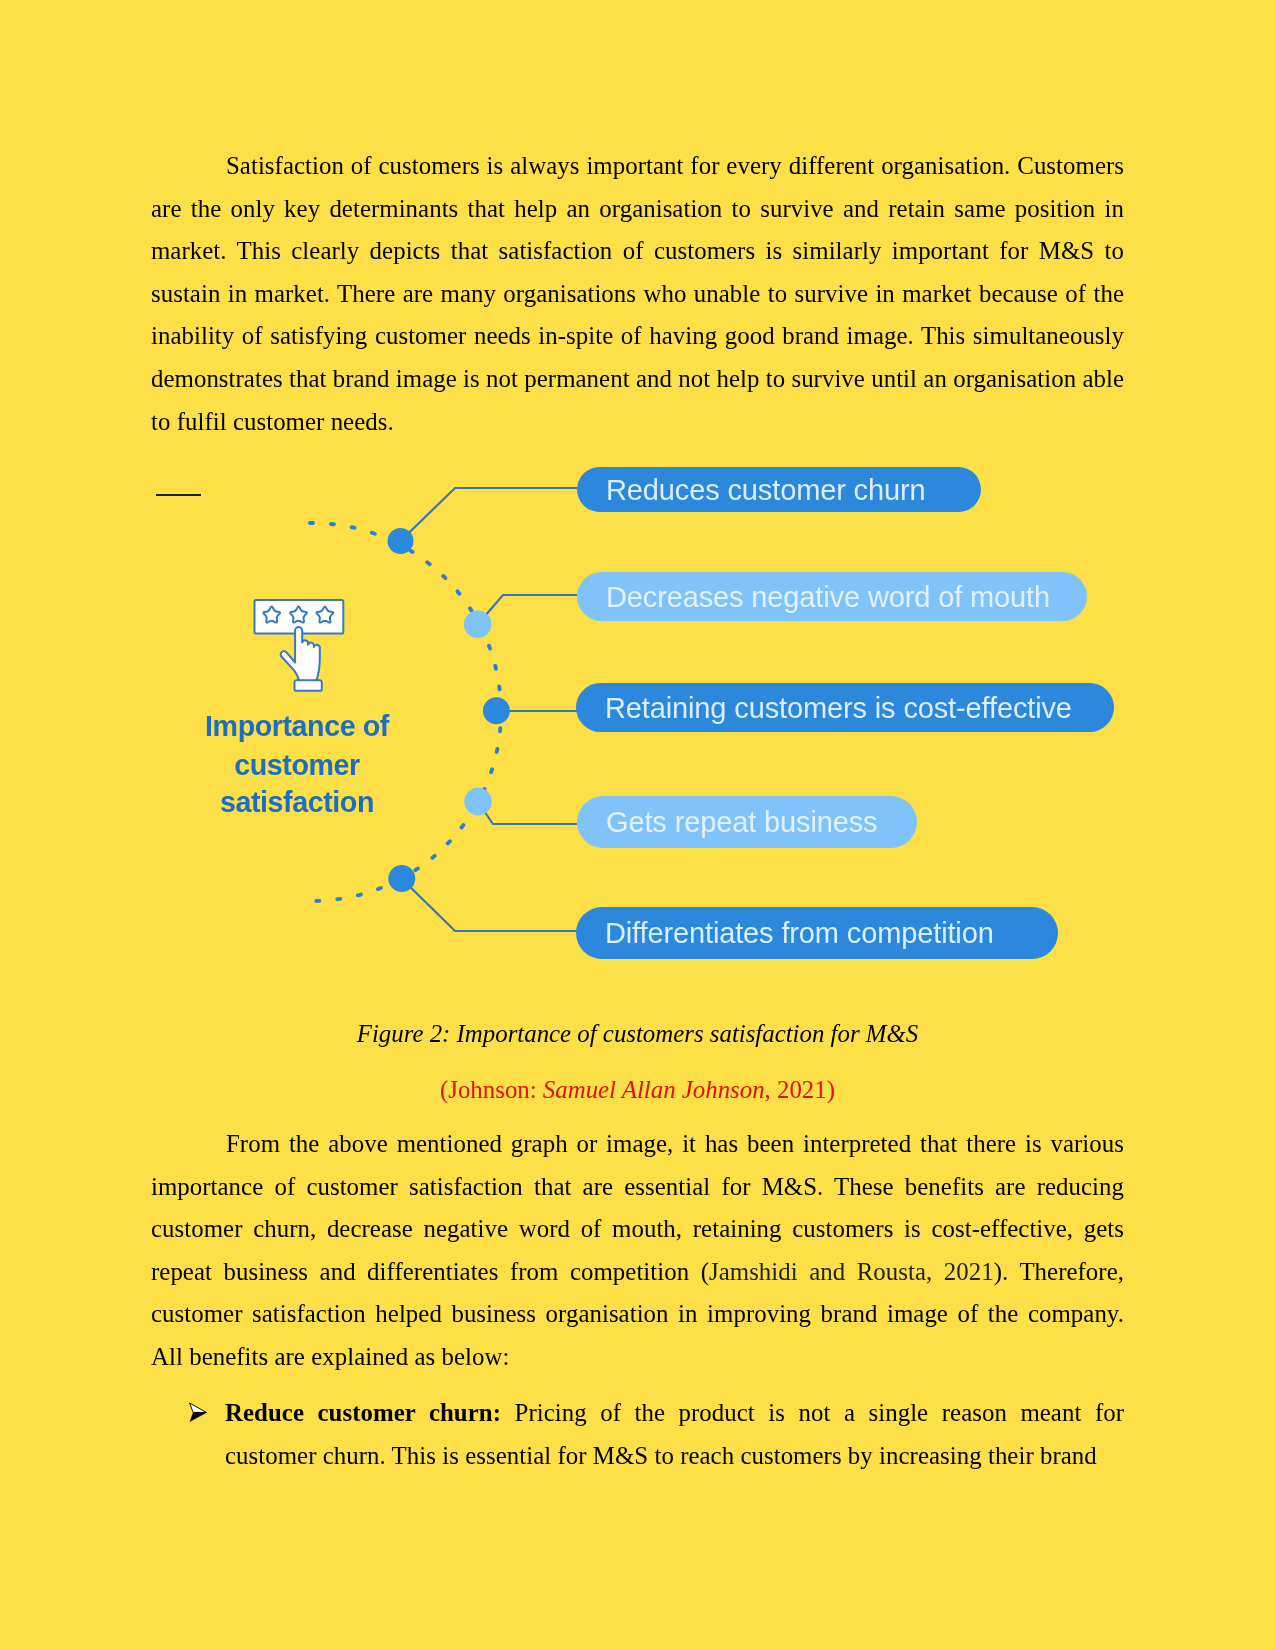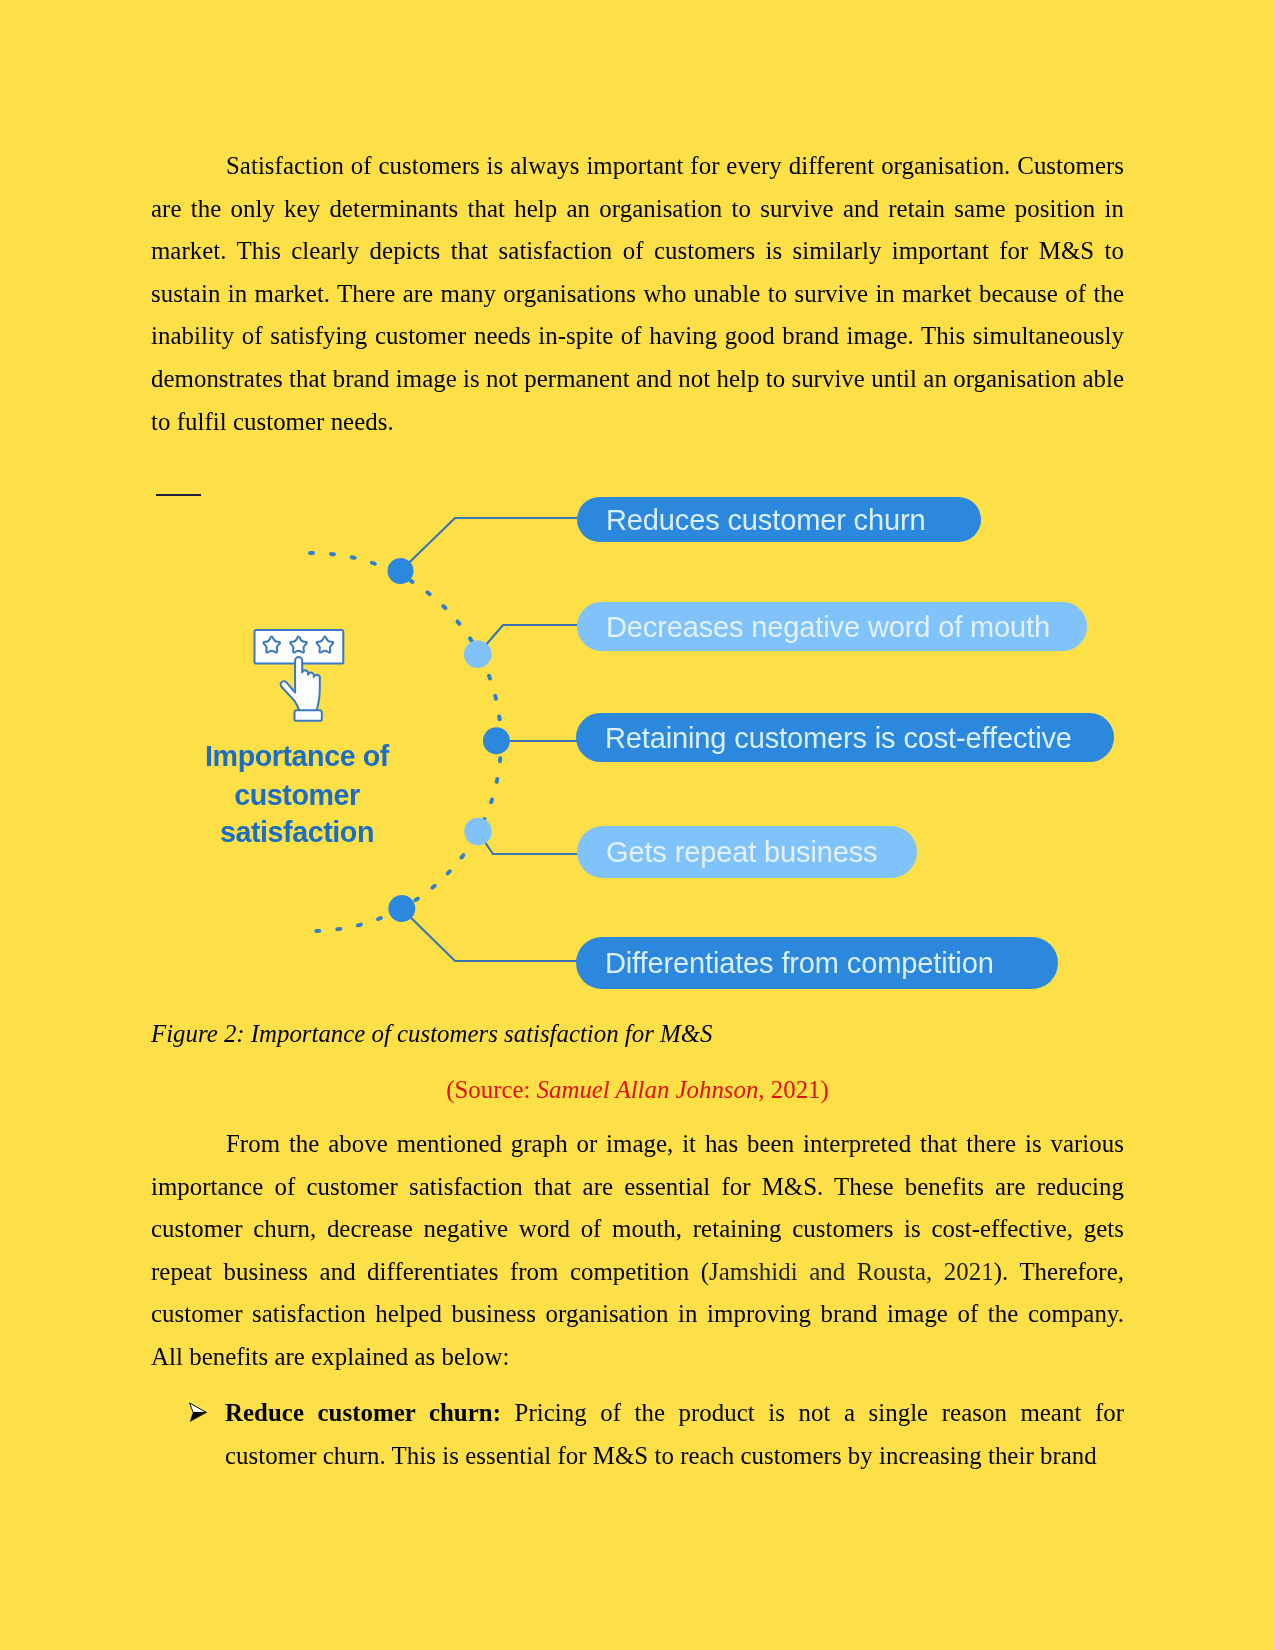--- a/index.html
+++ b/index.html
@@ -2,22 +2,22 @@
 <html><head>
 <meta charset="utf-8">
 <style>
   html,body{margin:0;padding:0;background:#fff;}
   body{width:1275px;height:1650px;font-family:"Liberation Serif",serif;-webkit-font-smoothing:antialiased;}
   .page{position:relative;width:1275px;height:1650px;overflow:hidden;background:#fde047;}
   .col{position:absolute;left:151px;width:973px;}
   p.body{font-size:24.85px;letter-spacing:0.05px;line-height:42.6px;text-align:justify;margin:0;color:#000;}
   p.body .indent{display:inline-block;width:75px;}
   .grey{color:#222;font-family:Liberation Serif, serif;}
-  .fig-wrap{position:absolute;left:151px;top:474px;width:973px;height:540px;}
-  .caption{position:absolute;left:151px;width:973px;font-size:24.85px;line-height:42.6px;color:#000;font-style:italic;}
+  .fig-wrap{position:absolute;left:151px;top:444px;width:973px;height:540px;}
+  .caption{position:absolute;left:151px;width:973px;text-align:center;font-size:24.85px;line-height:42.6px;color:#000;font-style:italic;}
   .source{position:absolute;left:151px;width:973px;text-align:center;font-size:24.85px;line-height:42.6px;color:#e01010;}
   .source .nm{font-style:italic;}
   .bullets{position:absolute;left:151px;width:973px;}
   .bul{display:flex;font-size:24.85px;letter-spacing:0.05px;line-height:42.6px;color:#000;}
   .bul .mk{width:74px;flex:0 0 74px;text-align:left;padding-left:38px;box-sizing:border-box;line-height:0;padding-top:10px;}
   .bul .tx{flex:1;text-align:justify;}
   .bul .tx b{font-weight:bold;}
   .rule{position:absolute;background:#1f1f3d;}
 </style>
 </head>
@@ -65,21 +65,21 @@
        <path d="M146.22 163.92 Q147.50 161.10 148.78 163.92 L149.28 165.01 Q150.35 167.38 152.93 167.67 L154.12 167.80 Q157.20 168.15 154.91 170.24 L154.03 171.04 Q152.11 172.80 152.63 175.35 L152.87 176.51 Q153.50 179.55 150.80 178.02 L149.76 177.43 Q147.50 176.15 145.24 177.43 L144.20 178.02 Q141.50 179.55 142.13 176.51 L142.37 175.35 Q142.89 172.80 140.97 171.04 L140.09 170.24 Q137.80 168.15 140.88 167.80 L142.07 167.67 Q144.65 167.38 145.72 165.01 Z"></path>
        <path d="M172.62 163.92 Q173.90 161.10 175.18 163.92 L175.68 165.01 Q176.75 167.38 179.33 167.67 L180.52 167.80 Q183.60 168.15 181.31 170.24 L180.43 171.04 Q178.51 172.80 179.03 175.35 L179.27 176.51 Q179.90 179.55 177.20 178.02 L176.16 177.43 Q173.90 176.15 171.64 177.43 L170.60 178.02 Q167.90 179.55 168.53 176.51 L168.77 175.35 Q169.29 172.80 167.37 171.04 L166.49 170.24 Q164.20 168.15 167.28 167.80 L168.47 167.67 Q171.05 167.38 172.12 165.01 Z"></path>
        <path d="M144.1 218.5 V186.6 a3.55 3.55 0 0 1 7.1 0 V198.6 a2.9 2.9 0 0 1 5.8 1.4 V200.8 a2.9 2.9 0 0 1 5.8 1.7 V203.0 a3.0 3.0 0 0 1 6.0 1.9 V214.0 c0 9.6 -0.9 15.6 -3.5 22.9 H148.4 c-1.3 -4.1 -2.7 -6.9 -5.1 -10.3 l-12.7 -13.8 a3.25 3.25 0 0 1 4.6 -4.6 Z"></path>
        <path d="M145.4 236.3 h23.5 a1.9 1.9 0 0 1 1.9 1.9 v6.7 a1.9 1.9 0 0 1 -1.9 1.9 h-23.5 a1.9 1.9 0 0 1 -1.9 -1.9 v-6.7 a1.9 1.9 0 0 1 1.9 -1.9 Z"></path>
      </g>
    </svg>
   </div>
 
   <div class="caption" style="top:1013px;"><span>Figure 2: Importance of customers satisfaction for M&amp;S</span></div>
 
-  <div class="source" style="top:1069px;"><span>(Source: </span><span class="nm">Samuel Allan Johnson</span><span>, 2021)</span></div>
+  <div class="source" style="top:1069px;"><span>(Johnson: </span><span class="nm">Samuel Allan Johnson</span><span>, 2021)</span></div>
 
   <div class="col" style="top:1123px;">
     <p class="body"><span class="indent"></span><span>From the above mentioned graph or image, it has been interpreted that there is various importance of customer satisfaction that are essential for M&amp;S. These benefits are reducing customer churn, decrease negative word of mouth, retaining customers is cost-effective, gets repeat business and differentiates from competition (</span><span class="grey">Jamshidi and Rousta, 2021</span><span>). Therefore, customer satisfaction helped business organisation in improving brand image of the company. All benefits are explained as below:</span></p>
   </div>
 
   <div class="bullets" style="top:1392px;">
     <div class="bul">
       <div class="mk"><svg width="18" height="20" viewBox="0 0 18 20">
             <path d="M0.6 1.0 L17.4 10.45 L4.1 10.45 Z" fill="#fff" stroke="#000" stroke-width="0.95" stroke-linejoin="miter"></path>
             <path d="M4.1 10.6 L17.4 10.6 L1.1 19.6 Z" fill="#000" stroke="#000" stroke-width="0.4" stroke-linejoin="miter"></path>

